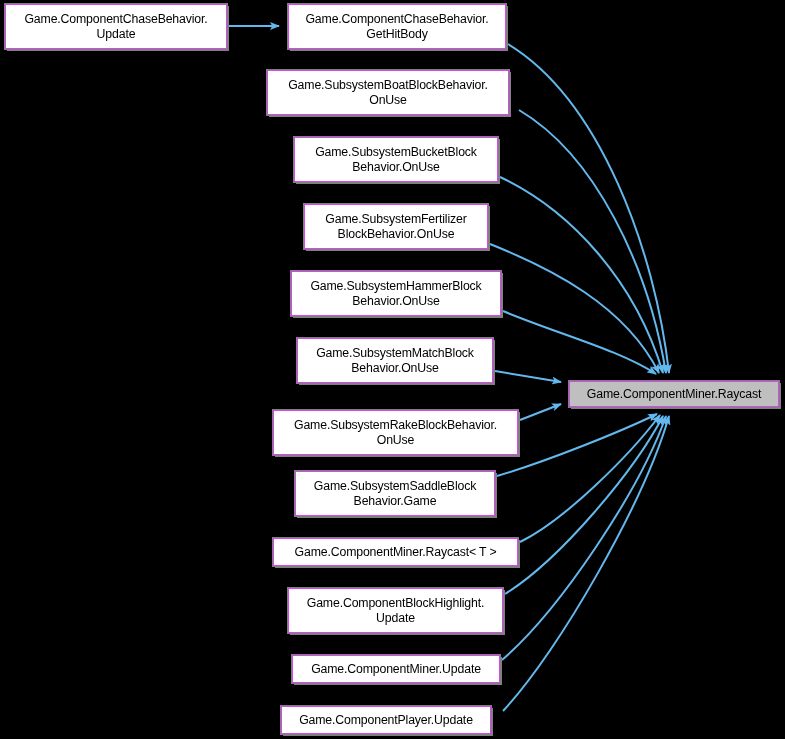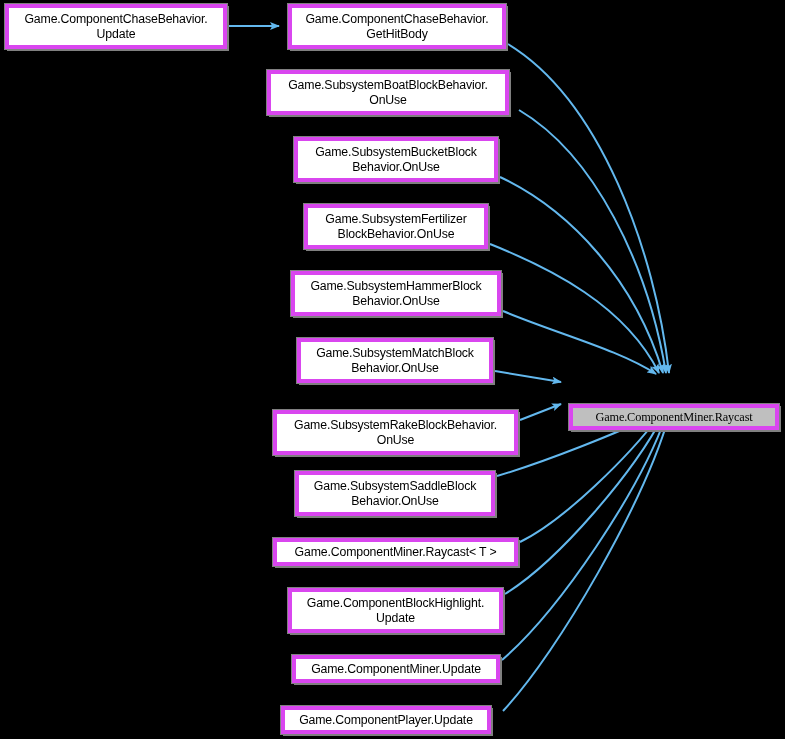--- a/index.html
+++ b/index.html
@@ -21,21 +21,21 @@
     left: 0;
     top: 0;
     width: 785px;
     height: 739px;
     pointer-events: none;
   }
   .node {
     position: absolute;
     box-sizing: border-box;
     background: #ffffff;
-    border: 4px solid #d946ef;
+    border: 1px solid #d946ef;
     outline: 1px solid #808080;
     outline-offset: 0px;
     box-shadow: 1px 1px 0 0 #808080, 2px 2px 0 0 #808080;
     display: flex;
     align-items: center;
     justify-content: center;
     text-align: center;
     color: #000000;
     font-size: 12.3px;
     line-height: 15px;
@@ -106,32 +106,32 @@
       <div class="node" style="left: 297px; top: 338px; width: 196px; height: 45px; justify-content: center;">
         <span class="node-label">Game.SubsystemMatchBlock
 Behavior.OnUse</span>
       </div>
       <div class="node" style="left: 273px; top: 410px; width: 245px; height: 45px;">
         <span class="node-label">Game.SubsystemRakeBlockBehavior.
 OnUse</span>
       </div>
       <div class="node" style="left: 295px; top: 471px; width: 200px; height: 45px;">
         <span class="node-label">Game.SubsystemSaddleBlock
-Behavior.OnUse</span>
+Behavior.Game</span>
       </div>
       <div class="node" style="left: 273px; top: 538px; width: 245px; height: 28px; text-align: center;">
         <span class="node-label">Game.ComponentMiner.Raycast&lt; T &gt;</span>
       </div>
       <div class="node" style="left: 288px; top: 588px; width: 215px; height: 45px;">
         <span class="node-label">Game.ComponentBlockHighlight.
 Update</span>
       </div>
       <div class="node" style="left: 292px; top: 655px; width: 208px; height: 28px;">
         <span class="node-label">Game.ComponentMiner.Update</span>
       </div>
       <div class="node" style="left: 281px; top: 706px; width: 210px; height: 28px;">
         <span class="node-label">Game.ComponentPlayer.Update</span>
       </div>
-      <div class="node target" style="left: 569px; top: 404px; width: 210px; height: 26px; font-family: Liberation Serif, serif;">
+      <div class="node target" style="left: 569px; top: 381px; width: 210px; height: 26px;">
         <span class="node-label">Game.ComponentMiner.Raycast</span>
       </div>
     </div>
 </div>
 
 </body></html>

